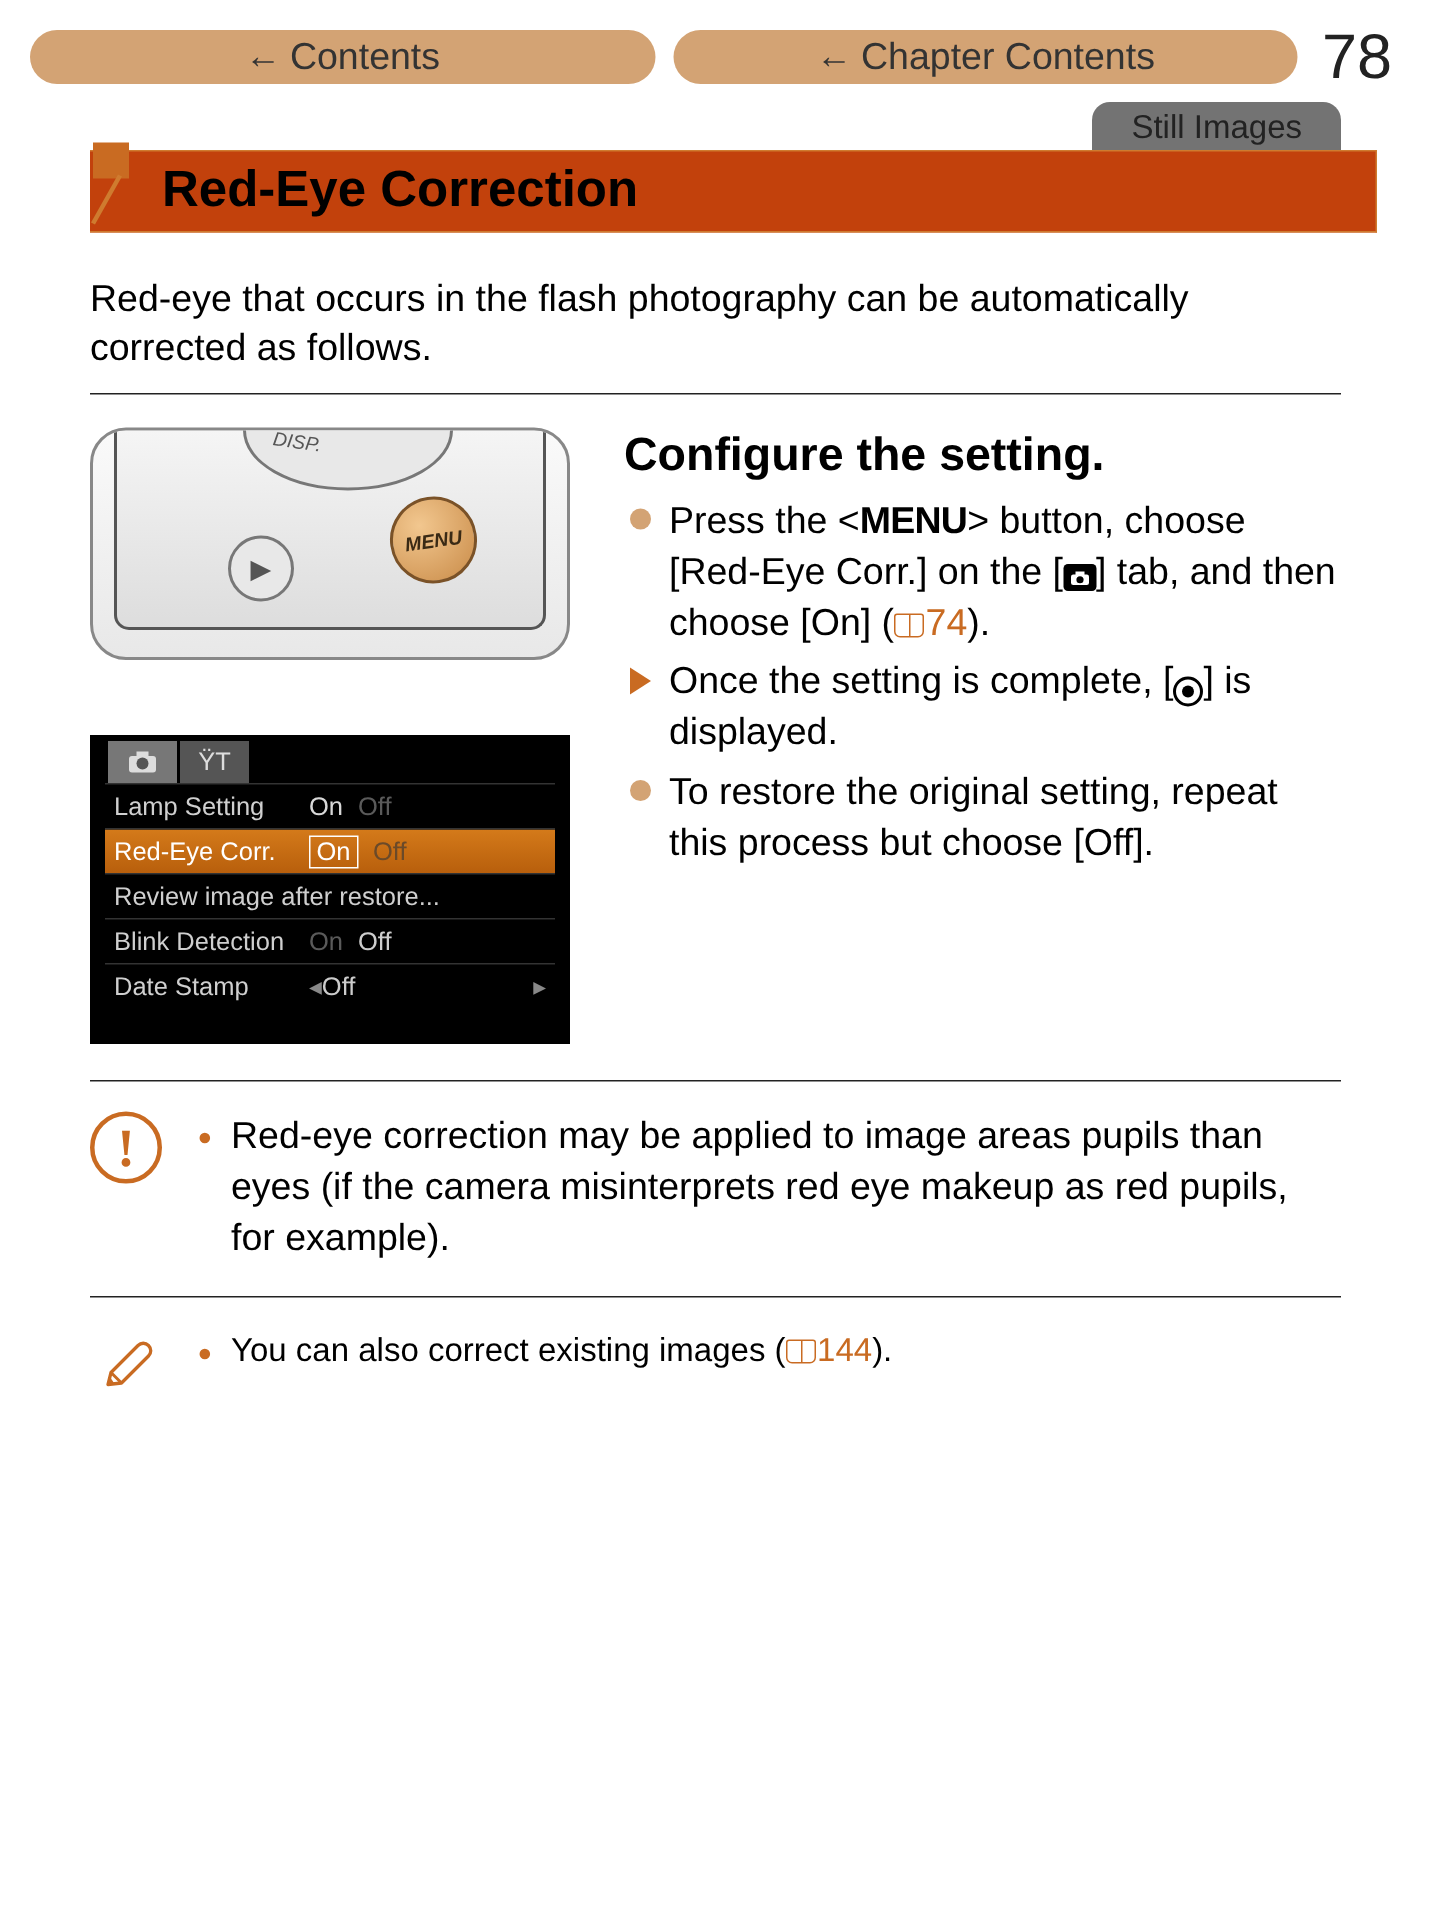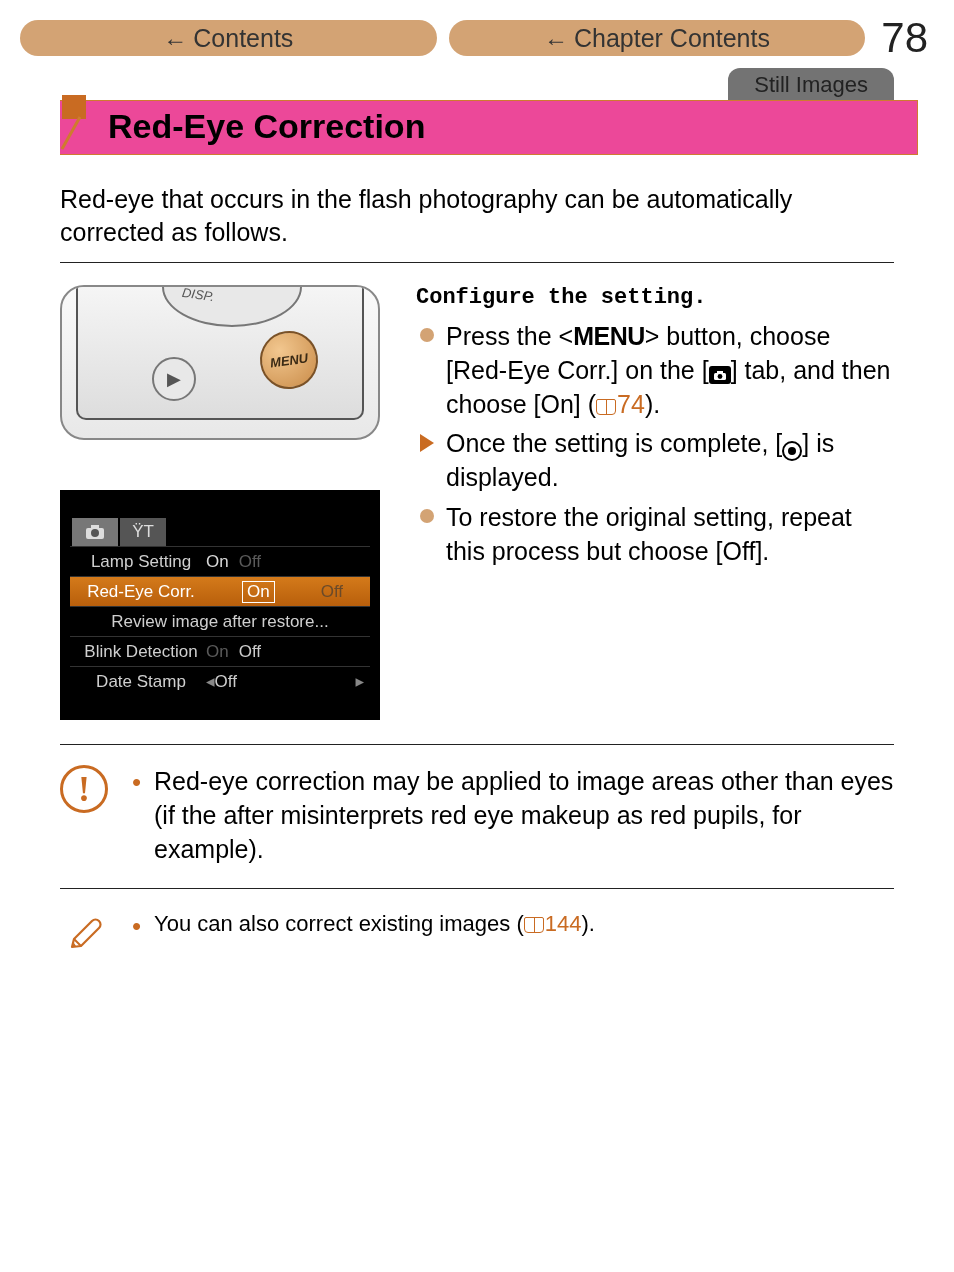--- a/index.html
+++ b/index.html
@@ -47,21 +47,21 @@
     padding: 4px 26px 2px 26px;
     font-size: 22px;
     color: #222;
   }
   .title-box {
     margin: 0 36px 0 60px;
     border: 1.5px solid #cf7b2f;
     border-left: none;
     position: relative;
     padding: 6px 0 8px 48px;
-    background: #ec4899;
+    background: #c2410c;
   }
   .title-box .square {
     position: absolute;
     left: 2px; top: -6px;
     width: 24px; height: 24px;
     background: #c96b22;
   }
   .title-box .slash {
     position: absolute;
     left: -2px; top: 12px;
@@ -136,25 +136,24 @@
     left: 100px; top:-40px;
     width: 140px; height: 80px;
     border: 2px solid #777; border-radius: 50%;
     background: #e8e8e8;
   }
 
   .menu-screen {
     margin-top: 50px;
     width: 320px;
     background: #000;
-    padding: 28px 10px 24px 10px;
+    padding: 4px 10px 24px 10px;
     color: #ccc;
     font-family: Arial, sans-serif;
     font-size: 17px;
-    text-align: center;
   }
   .menu-tabs {
     display: flex; gap: 2px;
     padding: 0 2px 0 2px;
   }
   .menu-tab {
     background: #555; color:#ddd;
     width: 46px; height: 28px;
     display:flex; align-items:center; justify-content:center;
     font-size: 17px;
@@ -168,34 +167,32 @@
     padding: 0 6px;
     position: relative;
   }
   .menu-row .label { flex: 0 0 130px; color:#cfcfcf;}
   .menu-row .val { color:#ccc; }
   .menu-row .on { color:#d8d8d8; margin-right: 10px;}
   .menu-row .off-dim { color:#5a5a5a;}
   .menu-row.highlight {
     background: linear-gradient(#d47a1a,#b85f0c);
     color: #fff;
-    gap: 36px;
   }
   .menu-row.highlight .label { color:#fff; }
   .menu-row.highlight .on {
     border: 1px solid #fff;
     padding: 0 4px;
     color: #fff;
   }
   .menu-row.highlight .off-dim { color:#6b4a29; }
 
   .right-col h2 {
-    font-size: 22px;
+    font-size: 31px;
     color: #000;
-    font-family: Liberation Mono, monospace;
   }
   .bullets { margin-top: 10px; }
   .bullet {
     position: relative;
     padding-left: 30px;
     font-size: 25px;
     line-height: 1.35;
     margin-bottom: 6px;
   }
   .bullet::before {
@@ -384,21 +381,21 @@
         <span>To restore the original setting, repeat this process but choose [Off].</span>
       </div>
     </div>
   </div>
 </div>
 
 <div class="sep"></div>
 
 <div class="note-block">
   <div class="warn-icon">!</div>
-  <div class="note-text">Red-eye correction may be applied to image areas other than eyes (if the after misinterprets red eye makeup as red pupils, for example).</div>
+  <div class="note-text">Red-eye correction may be applied to image areas pupils than eyes (if the camera misinterprets red eye makeup as red pupils, for example).</div>
 </div>
 
 <div class="note-block nobord">
   <div class="pencil-icon">
     <svg width="40" height="40" viewBox="0 0 40 40">
       <path d="M8 34 L10 26 L28 8 C30 6 33 6 35 8 C37 10 37 13 35 15 L17 33 Z" fill="none" stroke="#c96b22" stroke-width="2.2" stroke-linejoin="round"></path>
       <path d="M10 26 L17 33" stroke="#c96b22" stroke-width="2"></path>
       <path d="M8 34 L12 33 L10 30 Z" fill="#c96b22"></path>
     </svg>
   </div>

